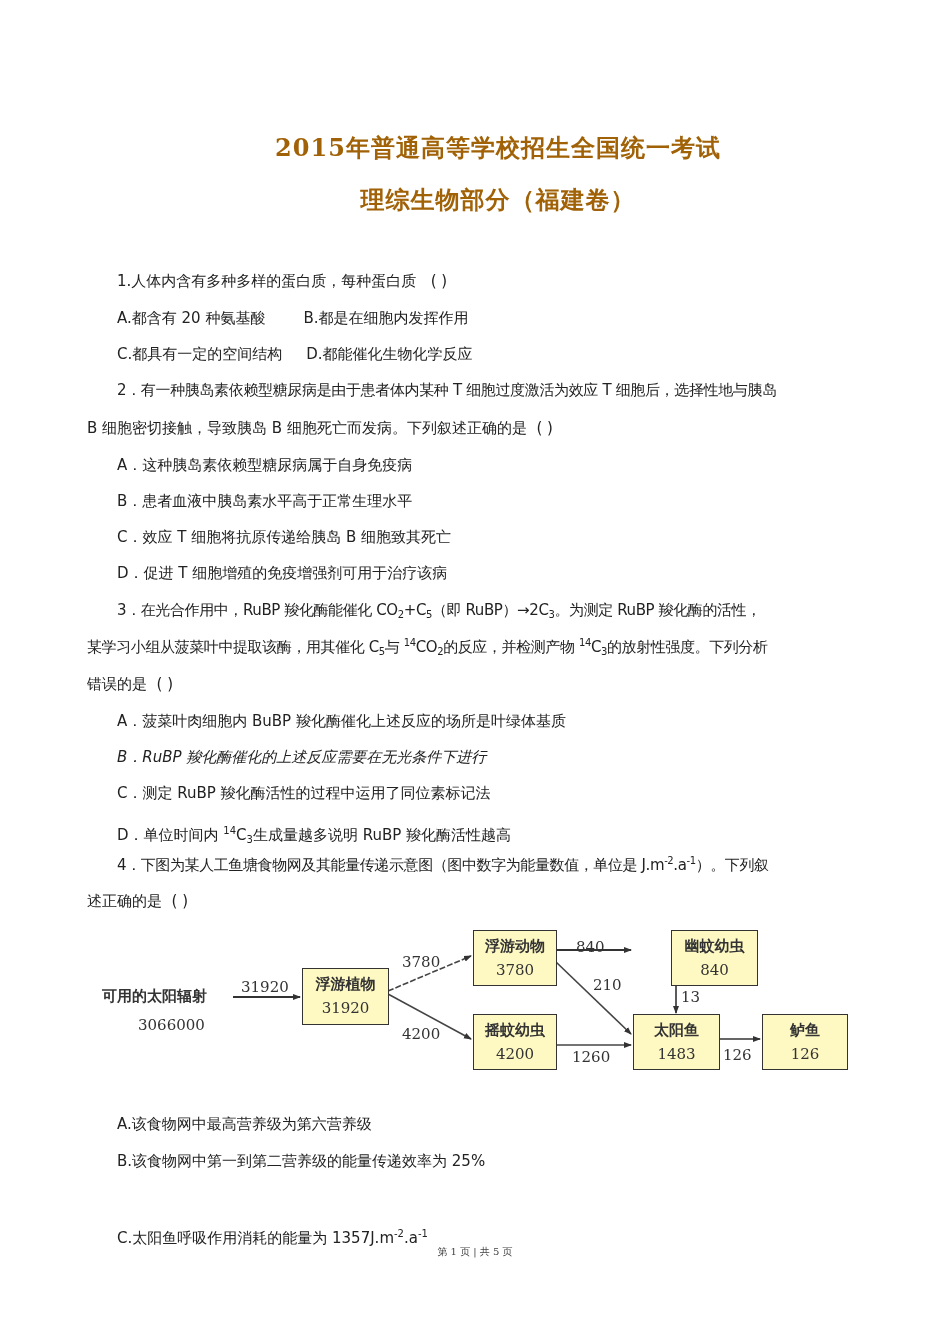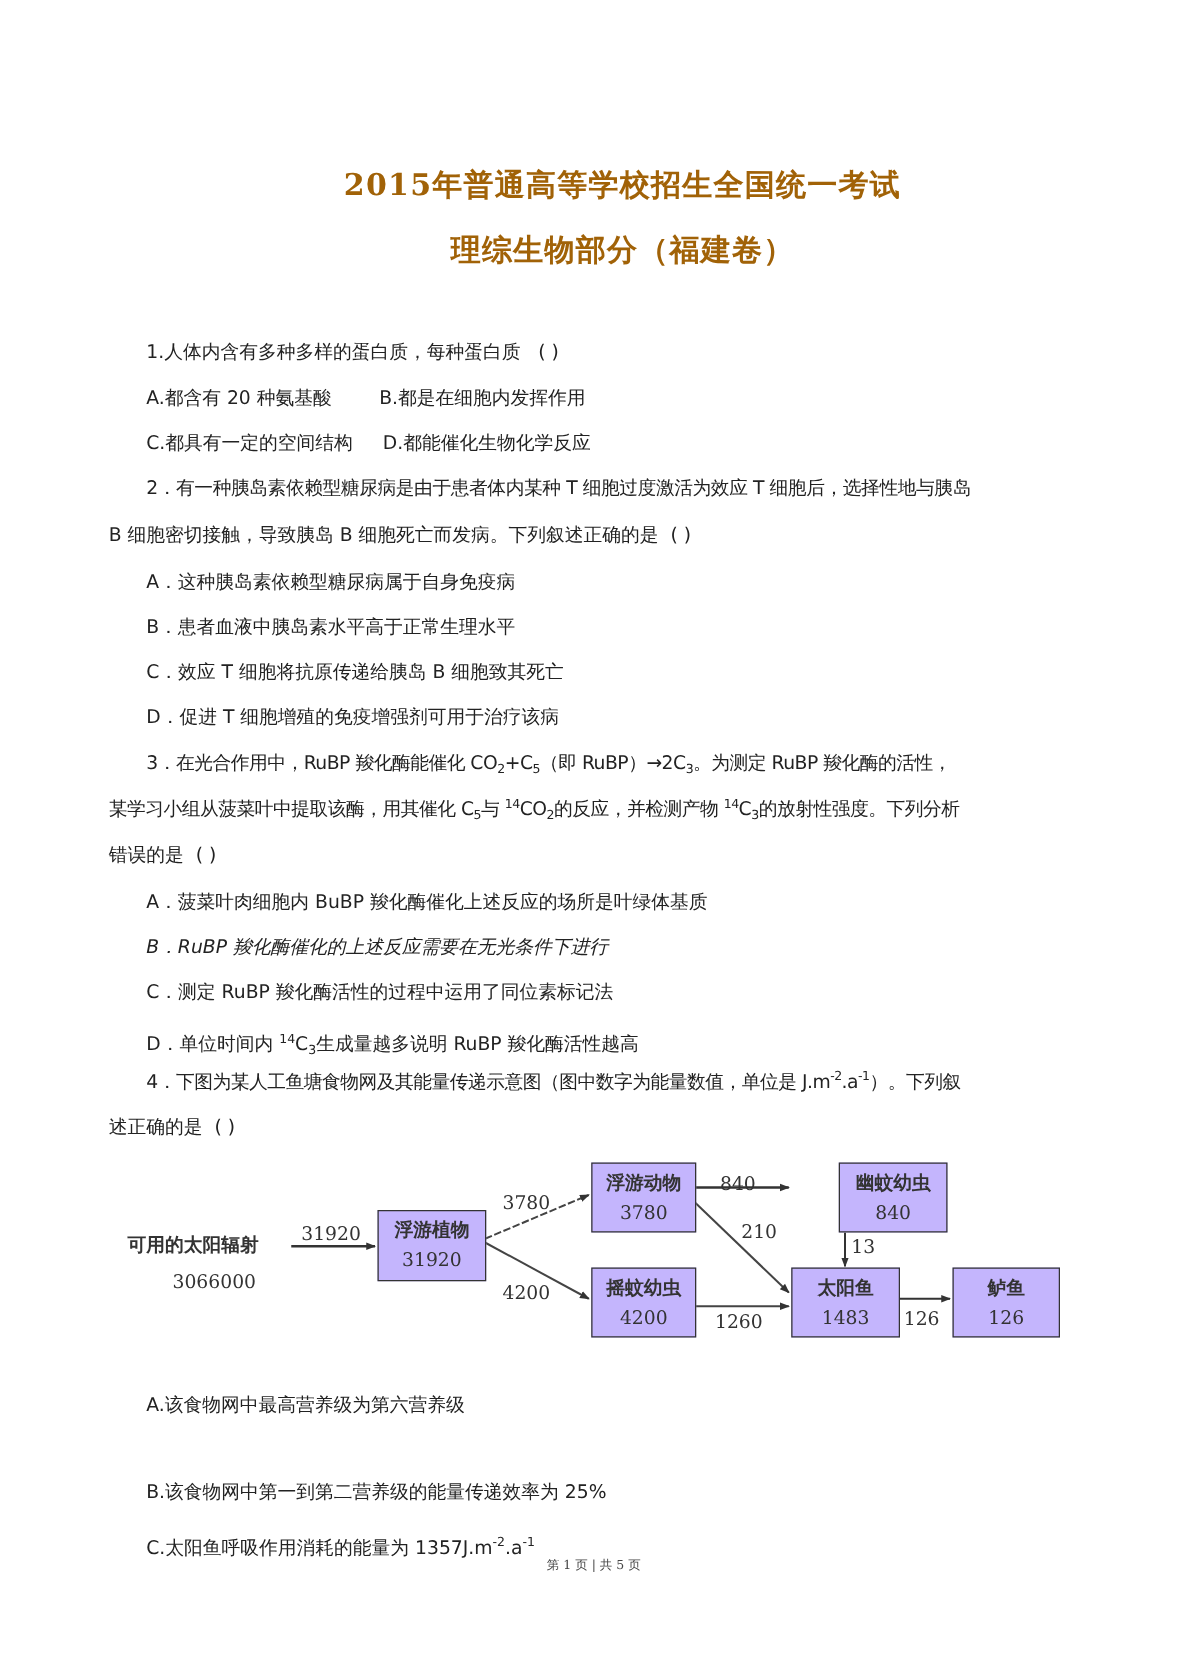--- a/index.html
+++ b/index.html
@@ -50,21 +50,21 @@
       left: 90px;
       top: 920px;
       width: 770px;
       height: 160px;
       font-family: "DejaVu Serif", "Liberation Serif", serif;
       color: #2a2a2a;
     }
     .box {
       position: absolute;
       border: 1.5px solid #333;
-      background: #c4b5fd;
+      background: #fef9c3;
       box-sizing: border-box;
       text-align: center;
       font-size: 15px;
       line-height: 24px;
       padding-top: 3px;
     }
     .box .nm { display: block; font-weight: bold; color: #333; }
     .box .vl { display: block; color: #333; }
     .dlabel {
       position: absolute;
@@ -188,16 +188,16 @@
     <span class="nm">太阳鱼</span>
     <span class="vl">1483</span>
   </div>
   <div class="box" style="left:672px; top:94px; width:86px; height:56px;">
     <span class="nm">鲈鱼</span>
     <span class="vl">126</span>
   </div>
 </div>
 
 <div class="line ind" style="top:1114px;"><span>A.</span><span>该食物网中最高营养级为第六营养级</span></div>
-<div class="line ind" style="top:1151px;margin-top:32px;"><span>B.</span><span>该食物网中第一到第二营养级的能量传递效率为 25%</span></div>
+<div class="line ind" style="top:1151px;"><span>B.</span><span>该食物网中第一到第二营养级的能量传递效率为 25%</span></div>
 <div class="line ind" style="top:1188px;margin-top:40px;"><span>C.</span><span>太阳鱼呼吸作用消耗的能量为 1357J.m</span><sup>-2</sup><span>.a</span><sup>-1</sup></div>
 
 <div class="footer">第 1 页 | 共 5 页</div>
 
 </body></html>

